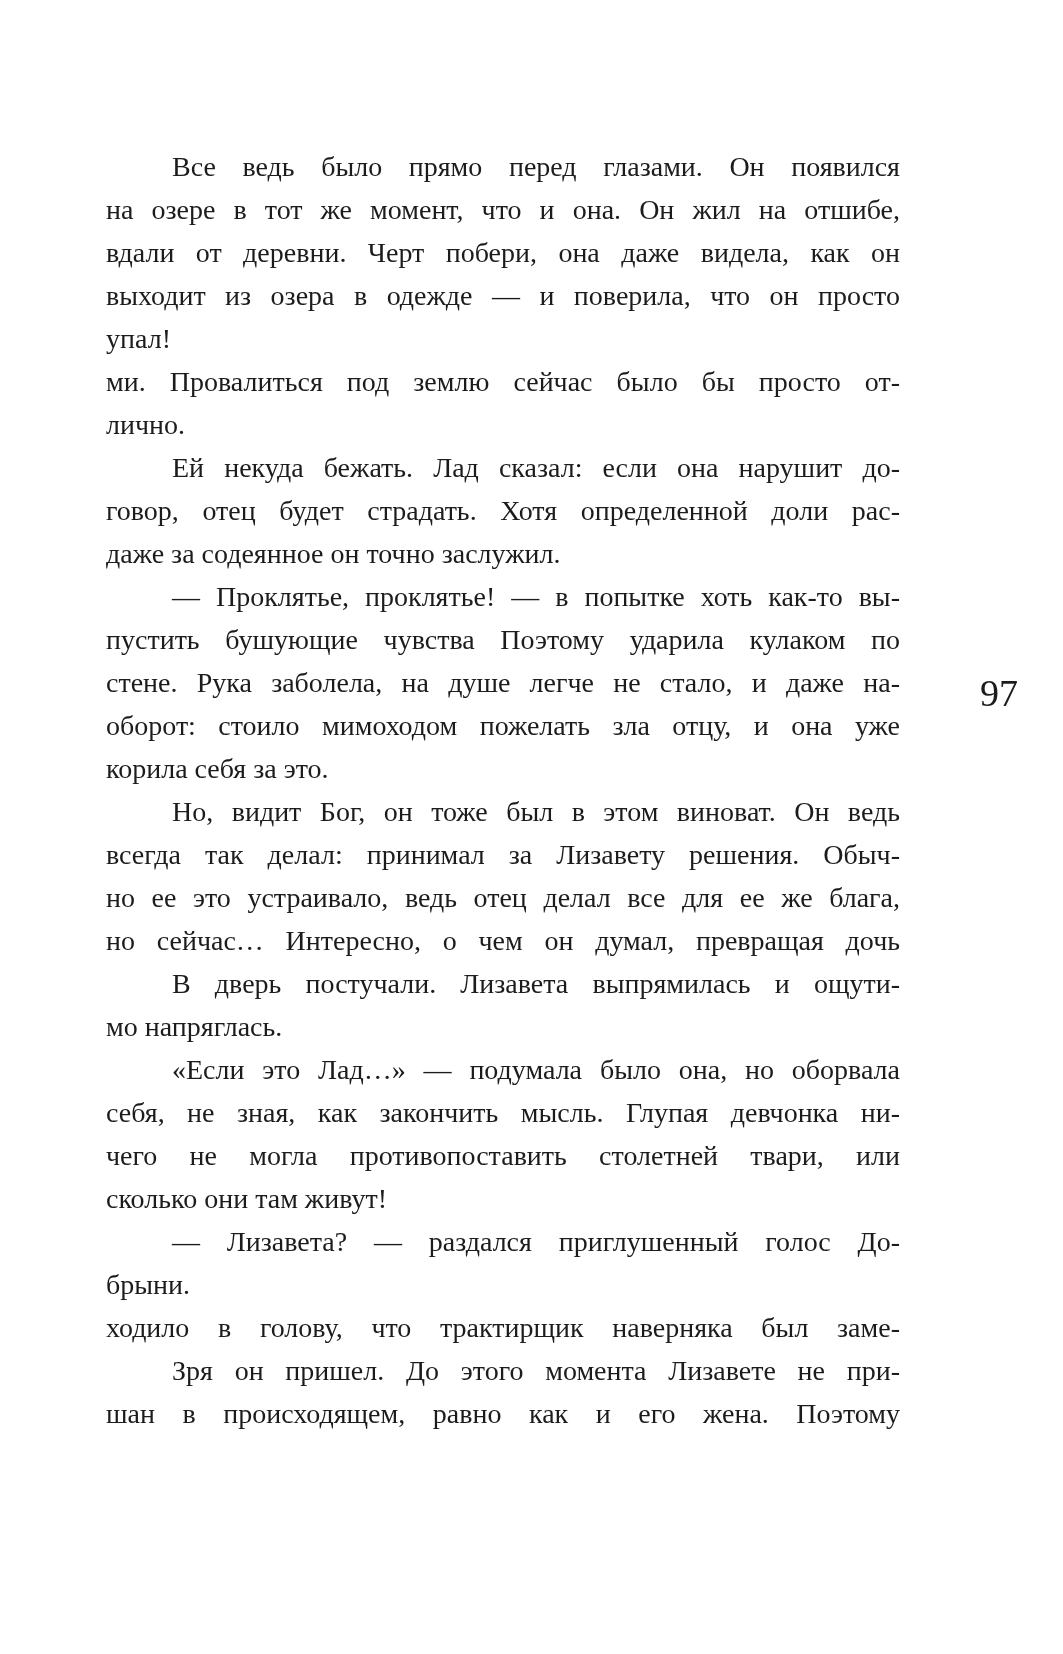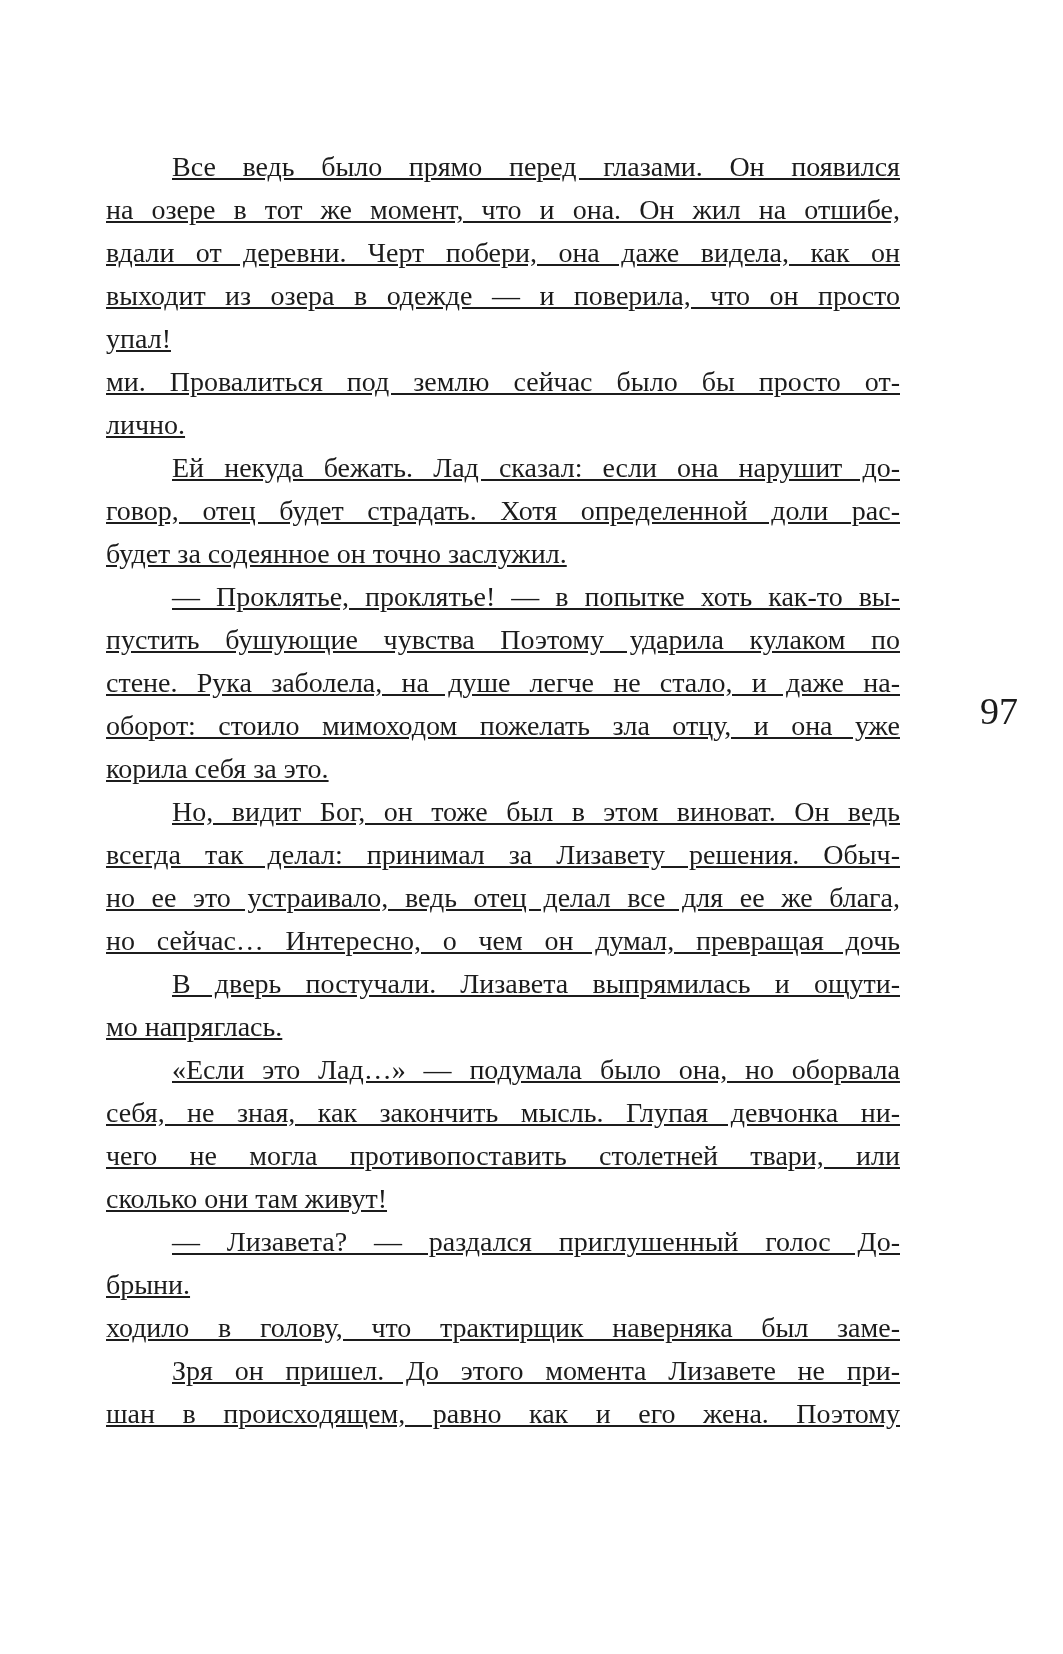--- a/index.html
+++ b/index.html
@@ -13,37 +13,37 @@
     overflow: hidden;
   }
   .text-block {
     position: absolute;
     left: 106px;
     top: 145px;
     width: 794px;
     font-size: 28px;
     line-height: 43px;
   }
-  .para { margin: 0; padding: 0; text-decoration: underline; }
+  .para { margin: 0; padding: 0; }
   .line {
     text-align: justify;
     text-align-last: justify;
     -moz-text-align-last: justify;
     height: 43px;
     overflow: hidden;
   }
   .line.end {
     text-align-last: left;
     -moz-text-align-last: left;
   }
   .line.indent { text-indent: 66px; }
   .page-number {
     position: absolute;
     left: 980px;
-    top: 690px;
+    top: 672px;
     font-size: 38px;
     line-height: 43px;
     color: #1c1c1c;
   }
 </style>
 </head>
 <body>
 
 <div class="page">
   <div class="text-block">
@@ -57,21 +57,21 @@
     </div>
 
     <div class="para">
       <div class="line">ми. Провалиться под землю сейчас было бы просто от-</div>
       <div class="line end">лично.</div>
     </div>
 
     <div class="para">
       <div class="line indent">Ей некуда бежать. Лад сказал: если она нарушит до-</div>
       <div class="line">говор, отец будет страдать. Хотя определенной доли рас-</div>
-      <div class="line end">будет за содеянное он точно заслужил.</div>
+      <div class="line end">даже за содеянное он точно заслужил.</div>
     </div>
 
     <div class="para">
       <div class="line indent">— Проклятье, проклятье! — в попытке хоть как-то вы-</div>
       <div class="line">пустить бушующие чувства Поэтому ударила кулаком по</div>
       <div class="line">стене. Рука заболела, на душе легче не стало, и даже на-</div>
       <div class="line">оборот: стоило мимоходом пожелать зла отцу, и она уже</div>
       <div class="line end">корила себя за это.</div>
     </div>
 

